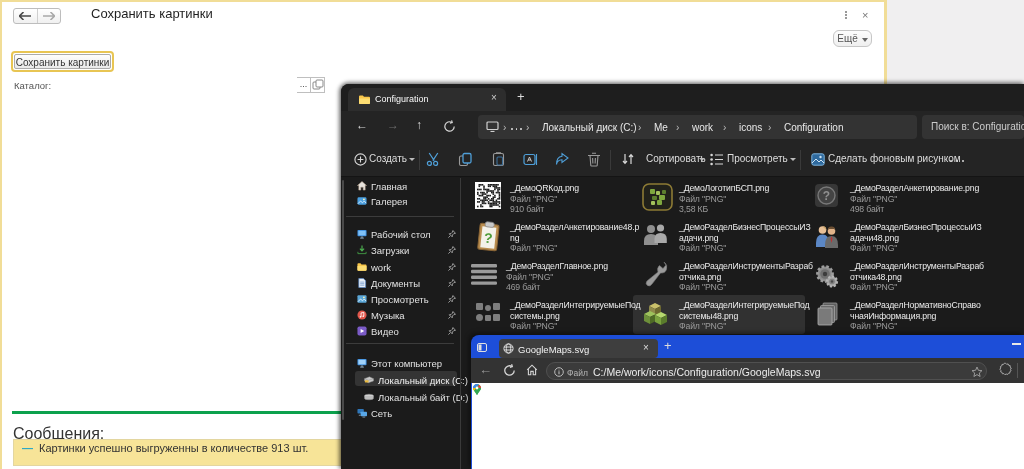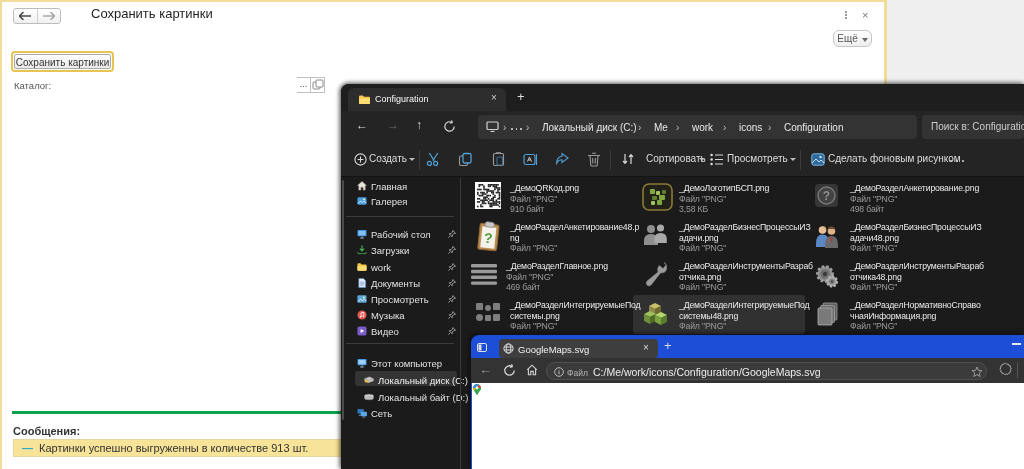--- a/index.html
+++ b/index.html
@@ -33,22 +33,22 @@
 #btnSave .in { width:100%; height:100%; border:1px solid #ababab; border-radius:2px; background:linear-gradient(#fefefe,#e9e9e9);
   font-size:10px; color:#333; text-align:center; line-height:15px; white-space:nowrap; }
 #katLabel { position:absolute; left:14px; top:80px; font-size:9.5px; color:#555; }
 #katInput { position:absolute; left:52px; top:77px; width:245px; height:16px; border:1px solid #bfbfbf; background:#fff;
   font-size:9.5px; color:#222; line-height:14px; padding-left:4px; }
 #katDots { position:absolute; left:297px; top:77px; width:14px; height:16px; border:1px solid #bfbfbf; border-left:none;
   background:#fff; font-size:9px; color:#444; text-align:center; line-height:12px; }
 #katCopy { position:absolute; left:311px; top:77px; width:14px; height:16px; border:1px solid #bfbfbf; border-left:none; background:#fff; }
 
 #greenline { position:absolute; left:12px; top:411px; width:330px; height:3px; background:#0ca14d; }
-#msgHdr { position:absolute; left:13px; top:425px; font-size:11px; font-weight:bold; color:#333; }
-#msgBar { position:absolute; left:13px; top:439px; width:330px; height:18px; background:#f7e498; border:1px solid #e3d6a0;
+#msgHdr { position:absolute; left:13px; top:425px; font-size:16px; font-weight:normal; color:#333; }
+#msgBar { position:absolute; left:13px; top:439px; width:330px; height:27px; background:#f7e498; border:1px solid #e3d6a0;
   font-size:11px; color:#333; line-height:16px; }
 #msgBar .dash { color:#2aa7c7; font-weight:bold; margin:0 6px 0 8px; }
 
 
 #explorer { position:absolute; left:341px; top:84px; width:683px; height:385px; background:#1b1b1b;
   border-radius:8px 0 0 0; box-shadow:-2px 0 4px rgba(0,0,0,.45), 0 -2px 4px rgba(0,0,0,.35); }
 #exTabbar { position:absolute; left:0; top:0; width:683px; height:27px; background:#1e1e1e; border-radius:8px 0 0 0; }
 #exTab { position:absolute; left:7px; top:4px; width:158px; height:23px; background:#2d2d2d; border-radius:6px 6px 0 0; }
 #exTab .fname { position:absolute; left:27px; top:6px; font-size:9px; font-weight:normal; color:#fafafa; }
 #exTab .x { position:absolute; left:143px; top:4px; font-size:10px; color:#ccc; }

